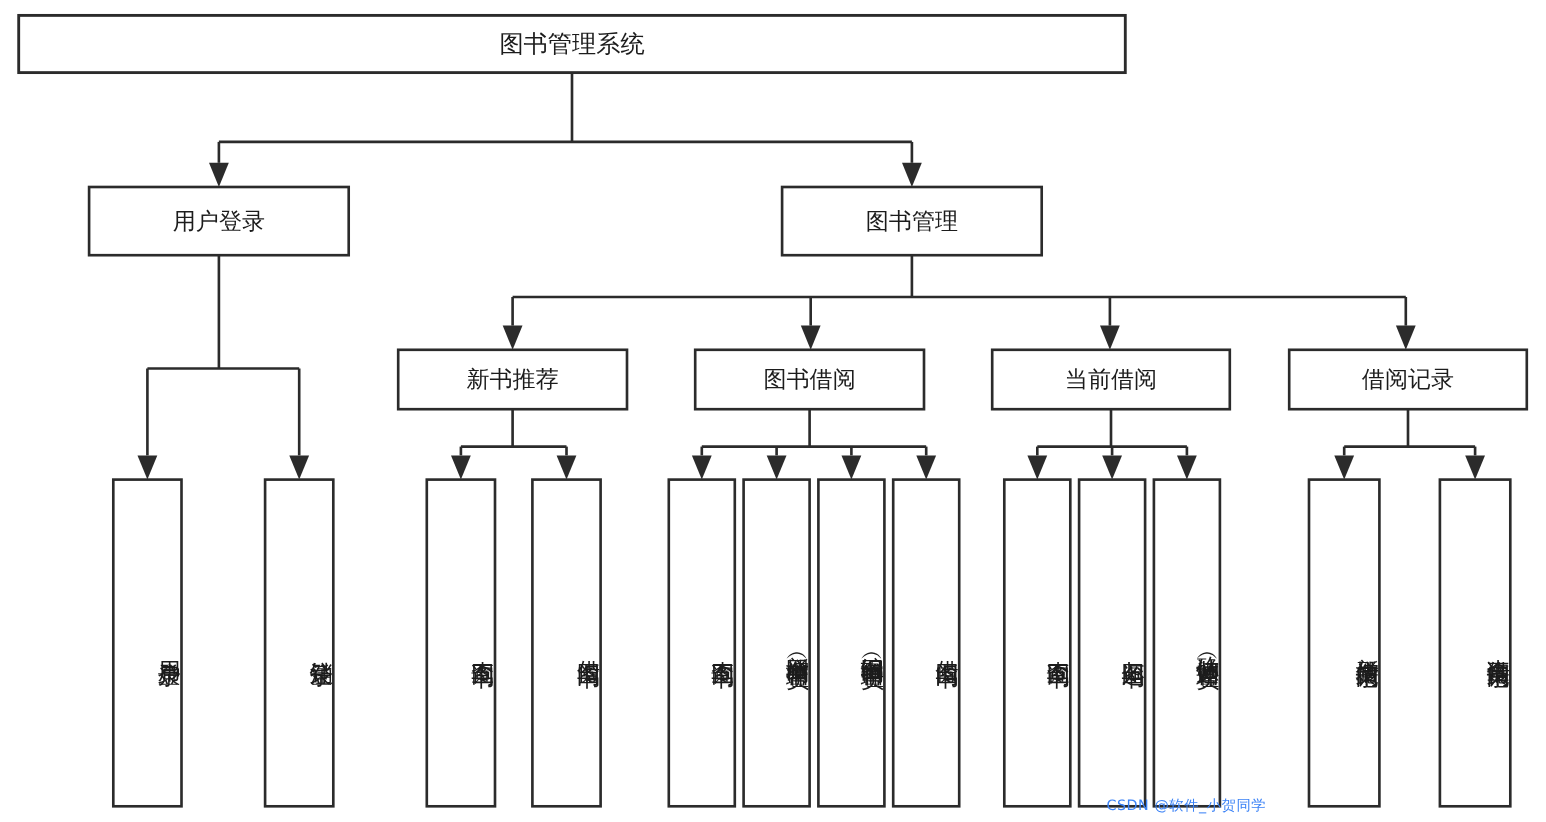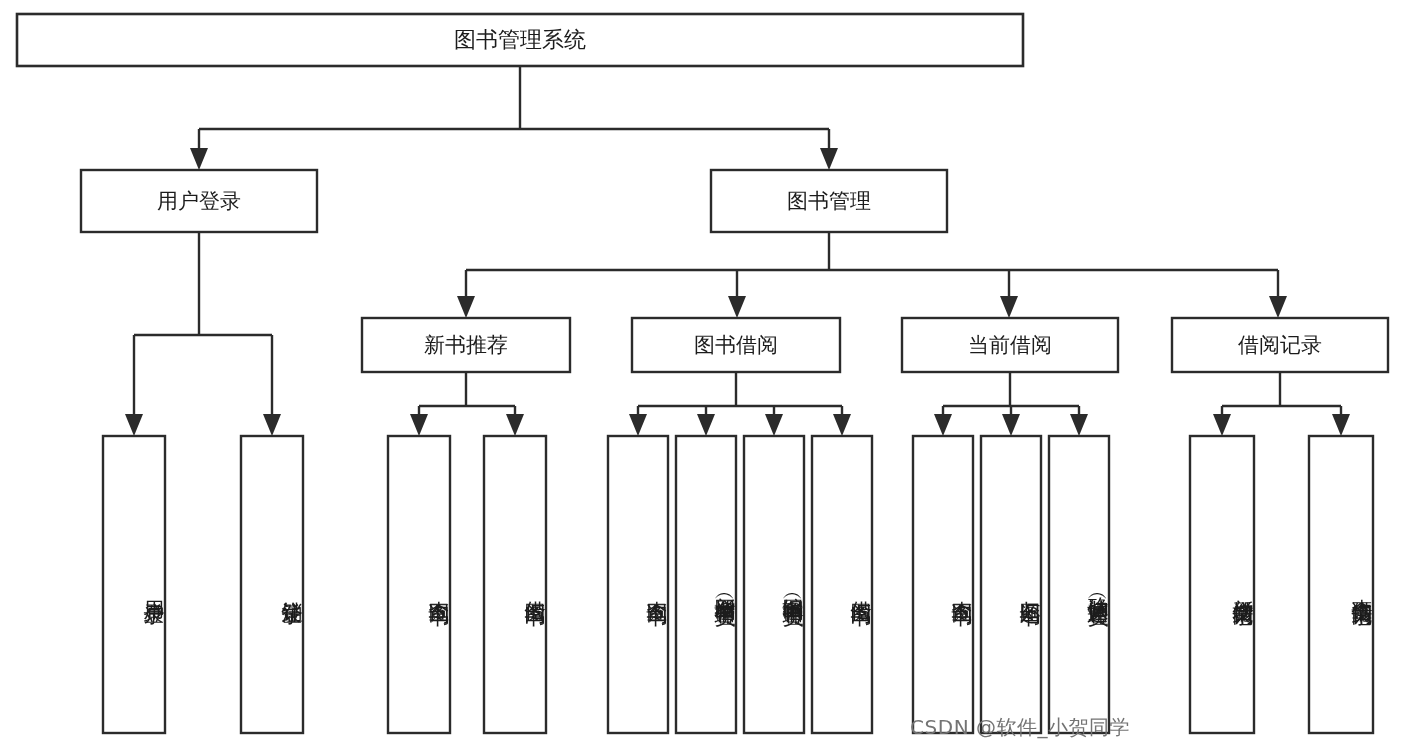--- a/index.html
+++ b/index.html
@@ -68,25 +68,25 @@
     font-family: "DejaVu Sans", "Liberation Sans", sans-serif;
     font-size: 21px;
     line-height: 1.08;
     letter-spacing: 1.5px;
     color: #1c1c1c;
     white-space: nowrap;
     pointer-events: none;
   }
   .watermark {
     position: absolute;
-    right: 21px;
+    right: 0;
     bottom: 6px;
     font-family: "DejaVu Sans", "Liberation Sans", sans-serif;
-    font-size: 20px;
-    color: #737373;
+    font-size: 13px;
+    color: #3b82f6;
     letter-spacing: 0.5px;
     user-select: none;
     white-space: nowrap;
   }
 </style>
 </head>
 <body>
 
 <div id="diagram-root">
 

